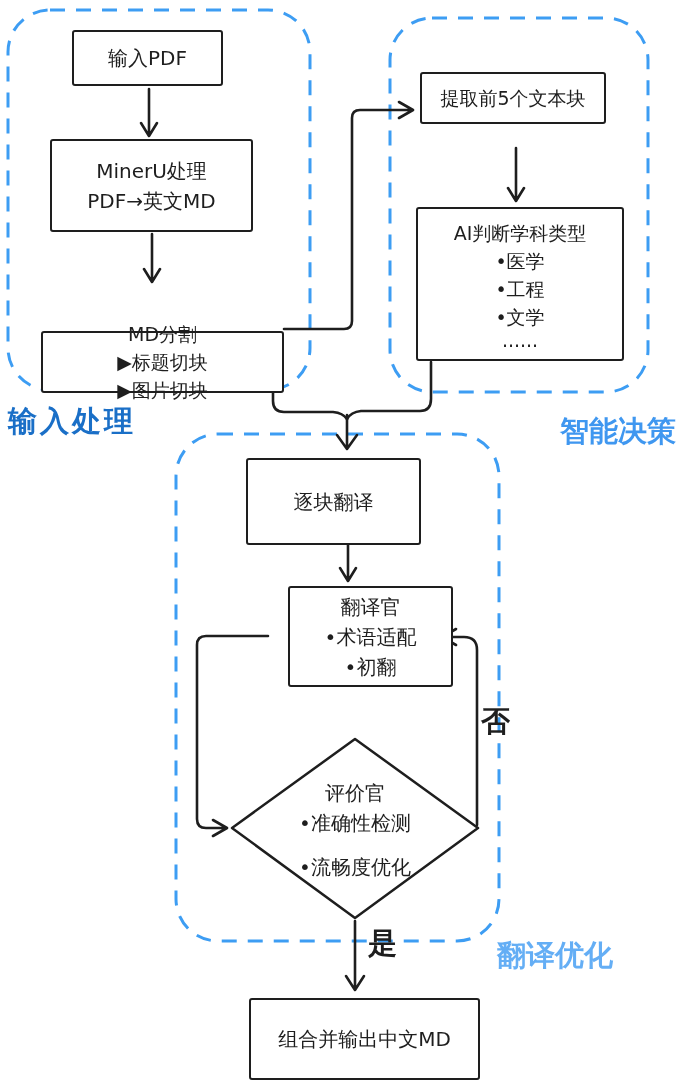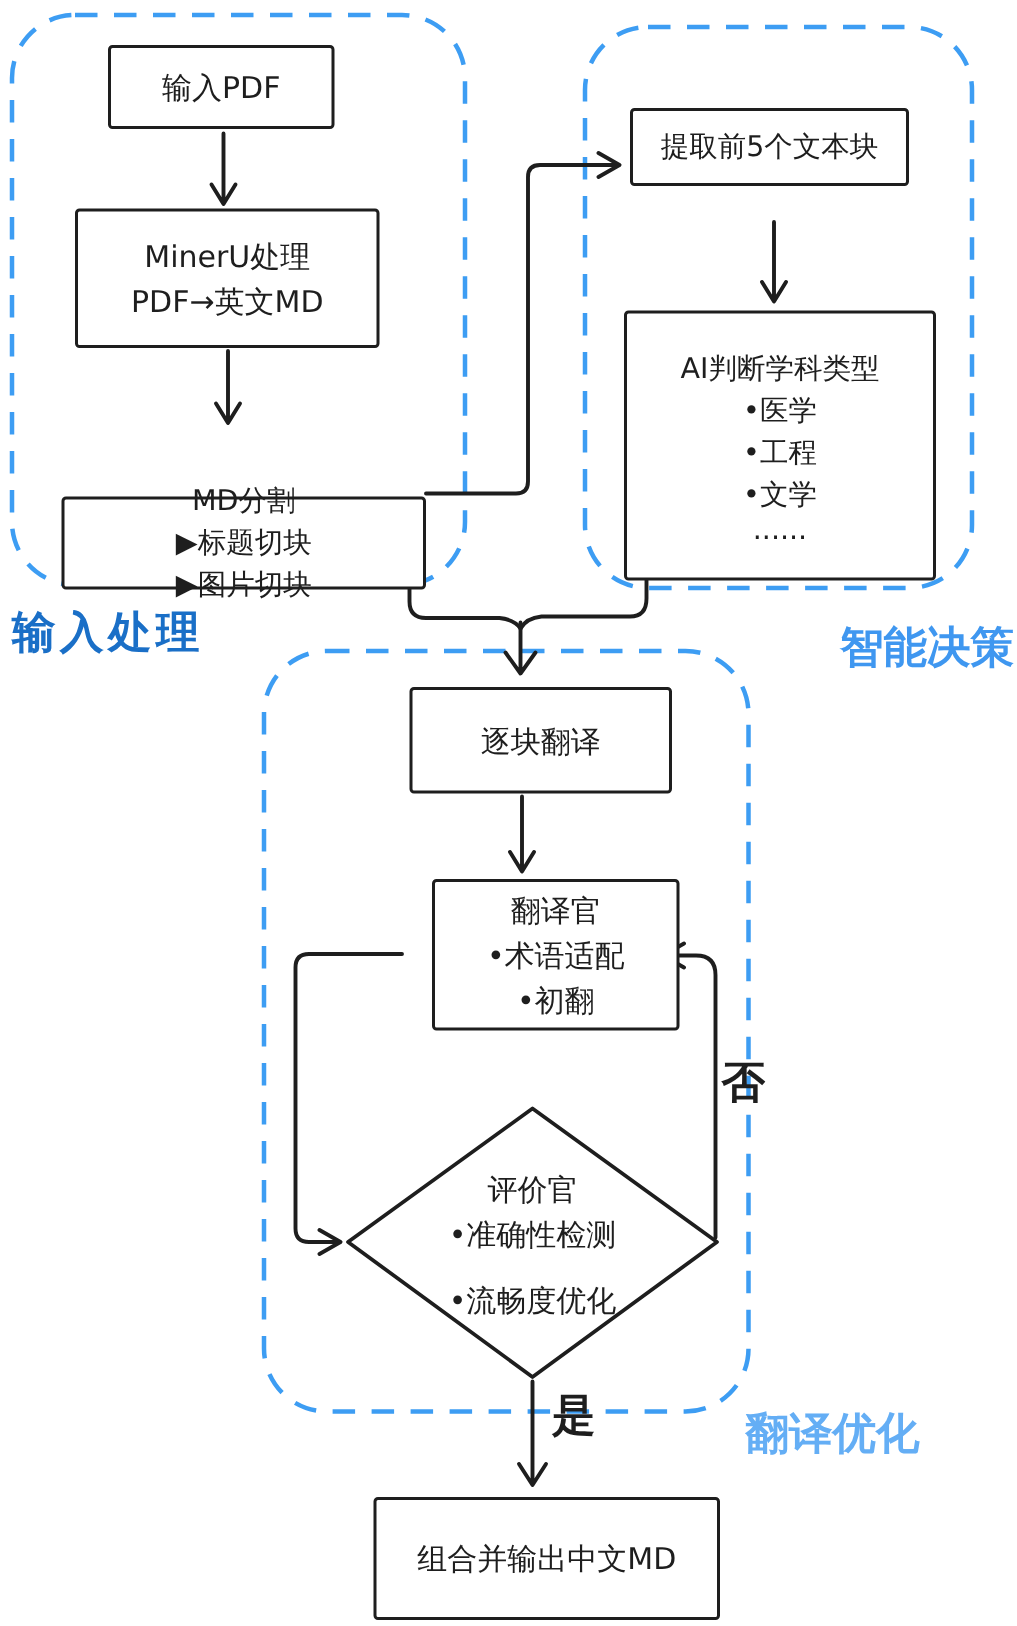--- a/index.html
+++ b/index.html
@@ -87,29 +87,29 @@
   <div class="node" style="left:41px;top:286px;width:243px;height:62px;margin-top:45px;">
     <div class="t small">MD分割</div>
     <div class="t small">▶标题切块</div>
     <div class="t small">▶图片切块</div>
   </div>
 
   <div class="node" style="left:420px;top:72px;width:186px;height:52px;">
     <div class="t small">提取前5个文本块</div>
   </div>
 
-  <div class="node" style="left:416px;top:207px;width:208px;height:180px;">
+  <div class="node" style="left:416px;top:207px;width:208px;height:154px;">
     <div class="t small">AI判断学科类型</div>
     <div class="t small">•医学</div>
     <div class="t small">•工程</div>
     <div class="t small">•文学</div>
     <div class="t small" style="line-height:18px;">......</div>
   </div>
 
-  <div class="node" style="left:273px;top:458px;width:175px;height:71px;">
+  <div class="node" style="left:246px;top:458px;width:175px;height:87px;">
     <div class="t">逐块翻译</div>
   </div>
 
   <div class="node" style="left:268px;top:586px;width:165px;height:101px;margin-left:20px;">
     <div class="t">翻译官</div>
     <div class="t">•术语适配</div>
     <div class="t">•初翻</div>
   </div>
 
   <div class="diamond-text" style="left:245px;top:782px;width:220px;height:95px;">

